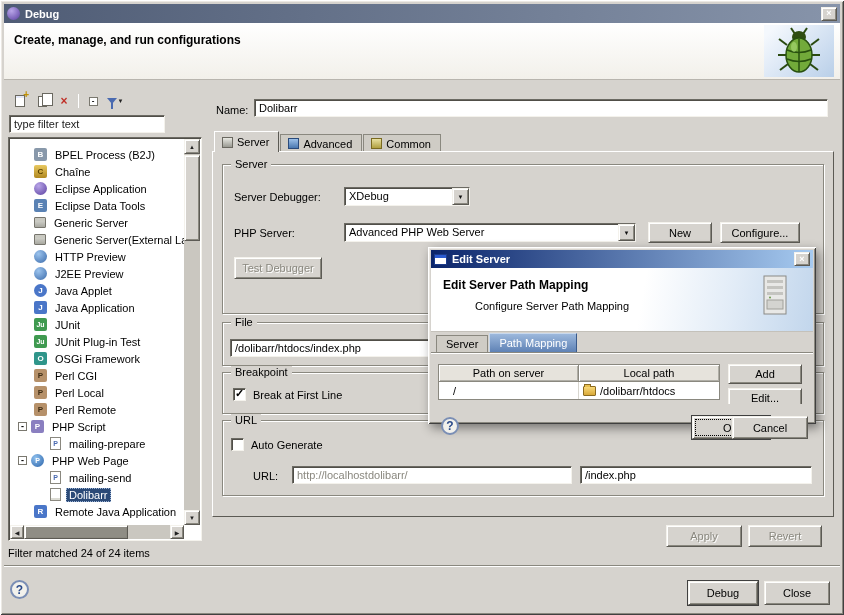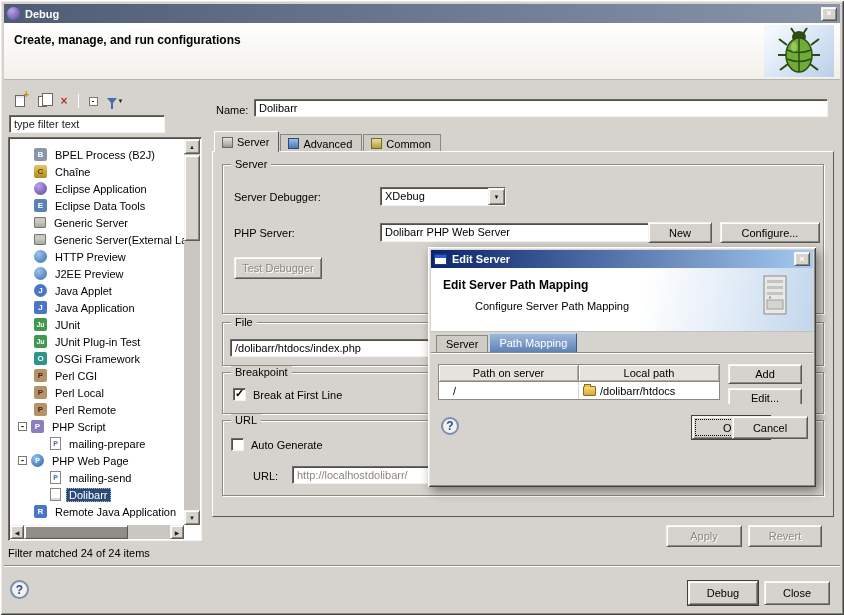--- a/index.html
+++ b/index.html
@@ -29,21 +29,21 @@
   }
   .dis-text { color:#8a887f; }
   .group {
     position:absolute; border:1px solid #8a887f;
     box-shadow: inset 1px 1px 0 #fff, 1px 1px 0 #fff;
   }
   .group-title { position:absolute; top:-7px; left:8px; background:#d6d3ce; padding:0 4px; }
   .field-label { position:absolute; white-space:nowrap; }
   .combo { position:absolute; display:flex; height:19px;
     border:1px solid; border-color:#6c6a63 #f4f2ec #f4f2ec #6c6a63;
-    box-shadow: inset 1px 1px 0 #504e48; background:#fff;margin-left:36px; }
+    box-shadow: inset 1px 1px 0 #504e48; background:#fff; }
   .combo-text { flex:1; padding:2px 4px; white-space:nowrap; overflow:hidden; line-height:13px; }
   .combo-arrow { width:17px; background:#d6d3ce; border:1px solid; border-color:#f4f2ec #5c5a54 #5c5a54 #f4f2ec;
     box-shadow: inset 1px 1px 0 #fff, inset -1px -1px 0 #8a887f;
     display:flex; align-items:center; justify-content:center; }
   .combo-arrow::before { content:"▼"; font-size:6px; color:#111; }
   .cb { position:absolute; width:13px; height:13px; background:#fff;
     border:1px solid; border-color:#6c6a63 #f4f2ec #f4f2ec #6c6a63;
     box-shadow: inset 1px 1px 0 #504e48; }
   .cb.checked::after { content:"✓"; position:absolute; left:1px; top:-2px; font-size:11px; font-weight:bold; }
   .help-circle { position:absolute; width:19px; height:19px; border-radius:50%;
@@ -132,21 +132,21 @@
   .tab.active { height:21px; background:#d6d3ce; border-color:#fff #5c5a54 #d6d3ce #fff; position:relative; z-index:3; }
   .tab-ico { width:11px; height:11px; flex:none; }
   .ico-srv { background:linear-gradient(#e8e8e2,#9a9a92); border:1px solid #6a6860; }
   .ico-adv { background:linear-gradient(#9cc0e8,#4a78b0); border:1px solid #2a4a7a; }
   .ico-com { background:linear-gradient(#e8e0a0,#b0a040); border:1px solid #7a6a20; }
   .tabpanel { position:absolute; left:212px; top:151px; width:622px; height:366px;
     border:1px solid; border-color:#fff #5c5a54 #5c5a54 #fff; z-index:1; }
   .sep { position:absolute; left:4px; right:4px; top:565px; height:2px;
     border-top:1px solid #8a887f; border-bottom:1px solid #fff; }
   
-  .dialog { position:absolute; left:428px; top:247px; width:388px; height:240px; background:#d6d3ce; z-index:10;
+  .dialog { position:absolute; left:428px; top:247px; width:388px; height:177px; background:#d6d3ce; z-index:10;
     box-shadow: inset 1px 1px 0 #fff, inset -1px -1px 0 #404040, inset 2px 2px 0 #ece9e4,
                 inset -2px -2px 0 #8a887f, 3px 4px 10px rgba(0,0,0,.45); }
   .dlg-titlebar { position:absolute; left:3px; top:3px; right:3px; height:18px;
     background:linear-gradient(to right,#0a246a,#a6caf0);
     display:flex; align-items:center; padding:0 3px; color:#fff; font-weight:bold; }
   .dlg-icon { width:13px; height:11px; background:#fff; border:1px solid #1a3a8a;
     box-shadow:inset 0 3px 0 #2a5ad0; margin-right:5px; flex:none; }
   .dlg-header { position:absolute; left:3px; top:21px; right:3px; height:64px;
     background:linear-gradient(100deg,#ffffff 55%, #e2ecf7 78%, #c2d6ec); border-bottom:1px solid #c4c1ba; }
   .dlg-heading { position:absolute; left:12px; top:10px; font-size:12px; font-weight:bold; }
@@ -361,25 +361,25 @@
   <div class="group" style="left:222px;top:164px;width:602px;height:150px;">
     <span class="group-title">Server</span>
   </div>
   <span class="field-label" style="left:234px;top:191px;">Server Debugger:</span>
   <div class="combo" style="left:344px;top:187px;width:126px;">
     <div class="combo-text">XDebug</div>
     <div class="combo-arrow"></div>
   </div>
   <span class="field-label" style="left:234px;top:227px;">PHP Server:</span>
   <div class="combo" style="left:344px;top:223px;width:292px;">
-    <div class="combo-text">Dolibarr PHP Web Server</div>
+    <div class="combo-text">Advanced PHP Web Server</div>
     <div class="combo-arrow"></div>
   </div>
   <div class="btn" style="position:absolute;left:648px;top:222px;width:64px;height:21px;">New</div>
-  <div class="btn" style="position:absolute;left:720px;top:222px;width:100px;height:21px;">Configure...</div>
+  <div class="btn" style="position:absolute;left:720px;top:222px;width:80px;height:21px;">Configure...</div>
   <div class="btn disabled" style="position:absolute;left:234px;top:257px;width:88px;height:22px;">Test Debugger</div>
 
   <div class="group" style="left:222px;top:322px;width:602px;height:44px;">
     <span class="group-title">File</span>
   </div>
   <div class="text-field" style="left:230px;top:339px;width:586px;">/dolibarr/htdocs/index.php</div>
 
   <div class="group" style="left:222px;top:372px;width:602px;height:42px;">
     <span class="group-title">Breakpoint</span>
   </div>

